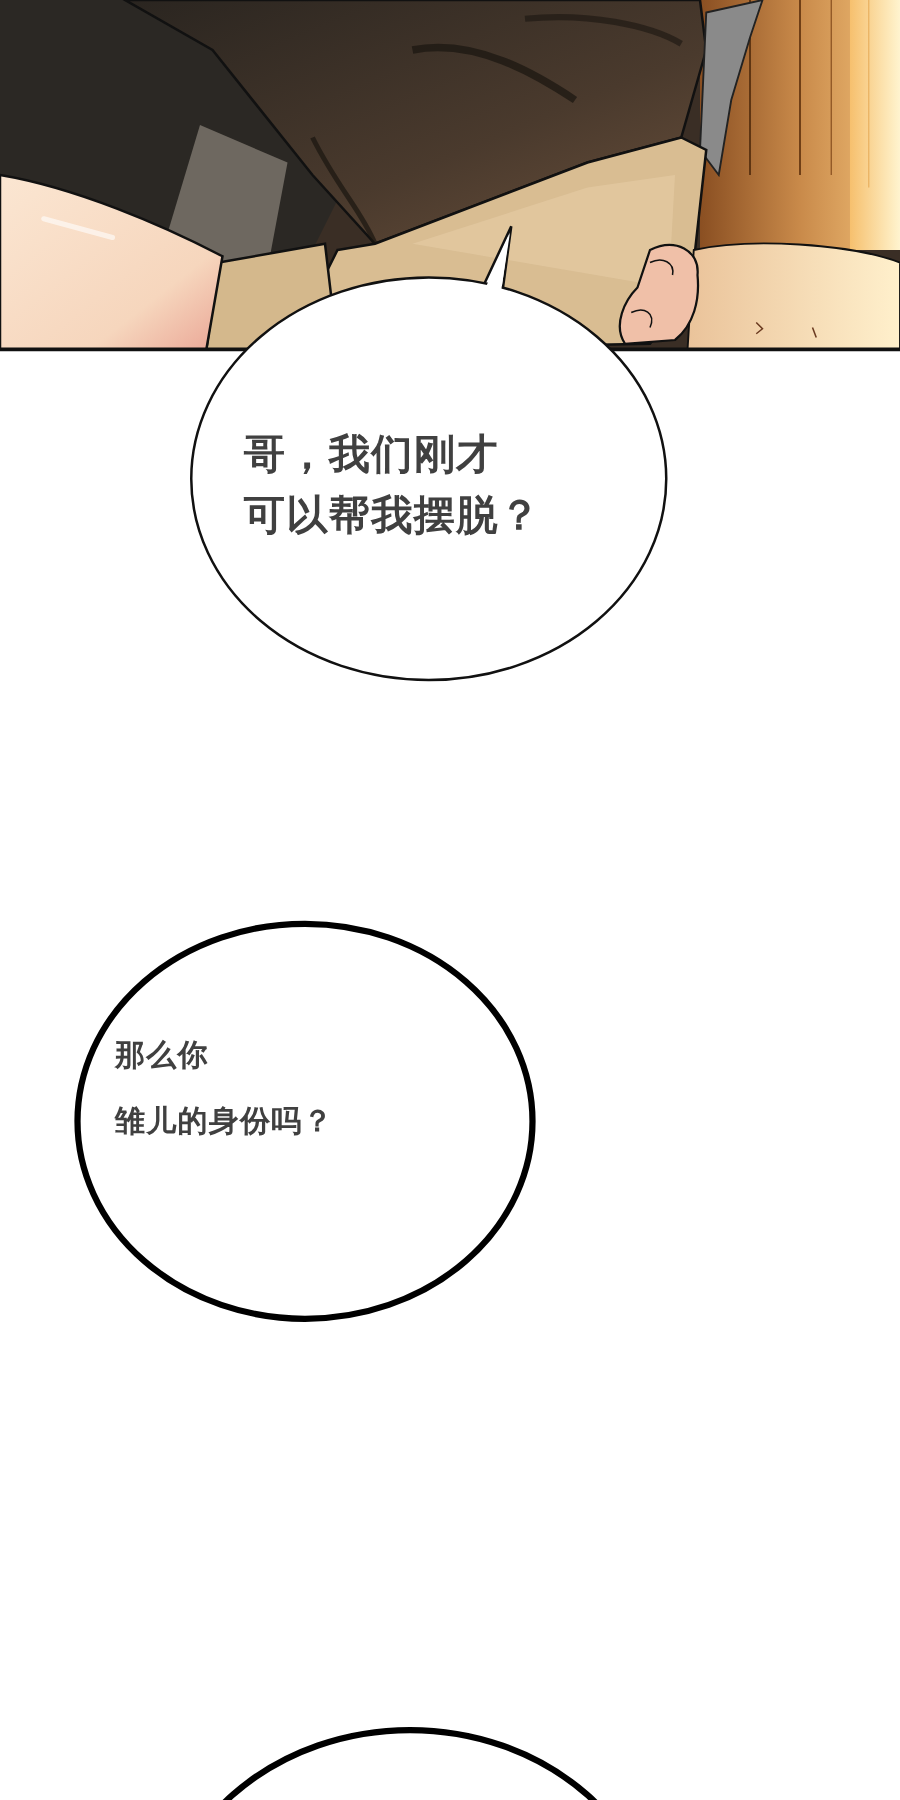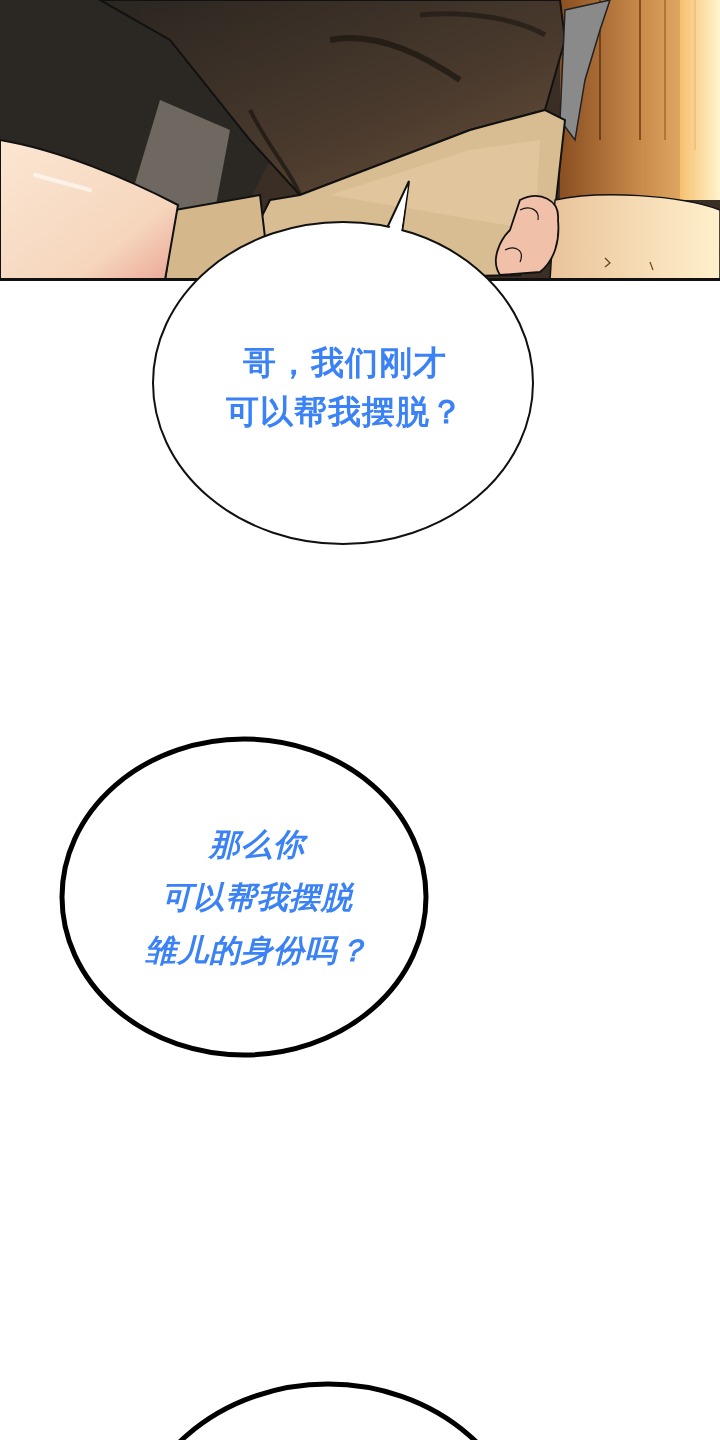--- a/index.html
+++ b/index.html
@@ -11,26 +11,26 @@
   .panel {
     position: absolute; left: 0; top: 0; width: 720px; height: 280px;
     overflow: hidden;
   }
   .panel svg { display: block; }
   .panel-border {
     position: absolute; left: 0; top: 278px; width: 720px; height: 3px; background: #111;
   }
   .bubble-layer { position: absolute; left: 0; top: 0; width: 720px; height: 1440px; pointer-events: none; }
   .bubble-text {
-    position: absolute; text-align: center; color: #3b82f6; font-weight: bold;
+    position: absolute; text-align: left; color: #404040; font-weight: bold;
     letter-spacing: 1px; white-space: nowrap;
   }
   .bubble-text .line { display: block; }
   #b1-text { left: 195px; top: 338px; width: 300px; font-size: 33px; line-height: 49px; }
-  #b2-text { left: 112px; top: 818px; width: 290px; font-size: 31px; line-height: 53px; font-style: italic; }
+  #b2-text { left: 92px; top: 818px; width: 290px; font-size: 24px; line-height: 53px; }
 </style>
 </head>
 <body>
 
 <div class="panel">
   <svg width="720" height="280" viewBox="0 0 720 280">
     <defs>
       <linearGradient id="woodGrad" x1="0" y1="0" x2="1" y2="0">
         <stop offset="0" stop-color="#8a4f22"></stop>
         <stop offset="0.5" stop-color="#c98a4a"></stop>
@@ -105,15 +105,14 @@
   <ellipse cx="328" cy="1560" rx="200" ry="176" fill="#ffffff" stroke="#000" stroke-width="5"></ellipse>
 </svg>
 
 <div id="b1-text" class="bubble-text">
   <span class="line">哥，我们刚才</span>
   <span class="line">可以帮我摆脱？</span>
 </div>
 
 <div id="b2-text" class="bubble-text">
   <span class="line">那么你</span>
-  <span class="line">可以帮我摆脱</span>
   <span class="line">雏儿的身份吗？</span>
 </div>
 
 </body></html>

